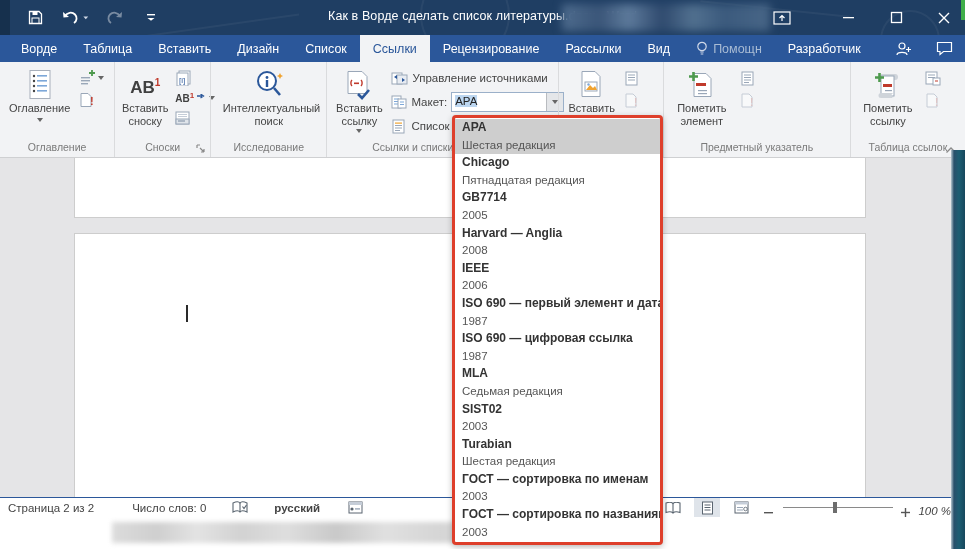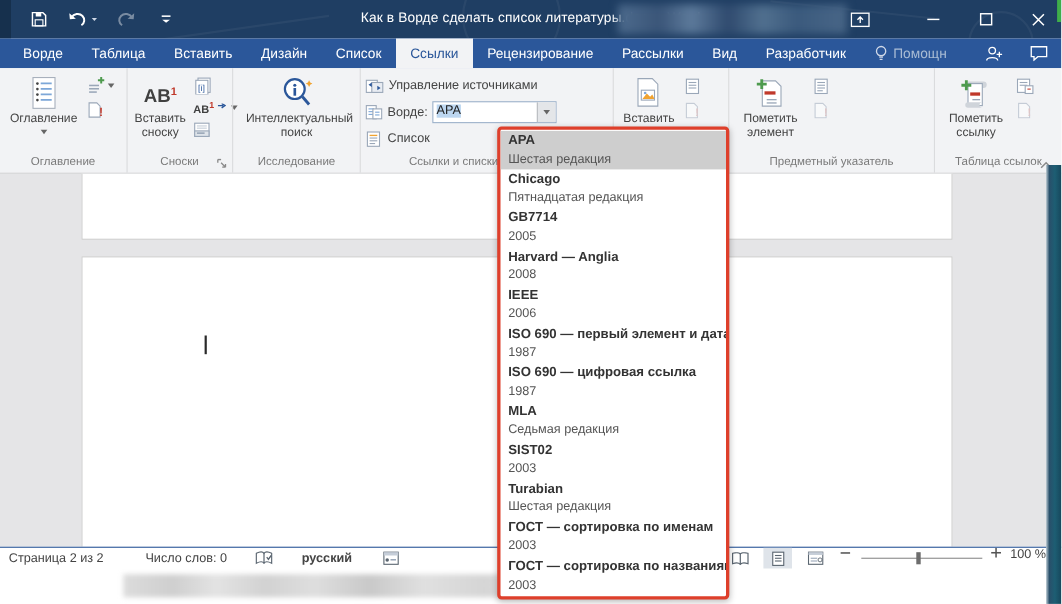--- a/index.html
+++ b/index.html
@@ -59,21 +59,21 @@
   
   .docarea { position:absolute; left:0; top:158px; width:965px; height:339px; background:#e5e5e7; overflow:hidden; }
   .page { position:absolute; left:74px; width:792px; background:#fff; border:1px solid #cdcdcd; }
   .page.p1 { top:-4px; height:64px; }
   .page.p2 { top:75px; height:268px; }
   .cursor { position:absolute; left:186px; top:147px; width:1.5px; height:17px; background:#2a2a2a; }
 
   
   .statusbar { position:absolute; left:0; top:497px; width:965px; height:20px; background:#fff; border-top:1px solid #2b579a; display:flex; align-items:center; font-size:11.5px; color:#444; }
   .sb-item { padding:0 10px; display:flex; align-items:center; gap:4px; cursor:default; white-space:nowrap; }
-  .sb-right { position:absolute; right:14px; top:0; height:19px; display:flex; align-items:flex-start; gap:8px; }
+  .sb-right { position:absolute; right:14px; top:0; height:19px; display:flex; align-items:flex-end; gap:8px;font-style:italic; }
   .viewbtn { width:26px; height:19px; display:flex; align-items:center; justify-content:center; }
   .viewbtn.active { background:#dfe4ea; }
   .zoom-track { position:relative; width:110px; height:19px; display:flex; align-items:center; }
   .zoom-track .track { width:100%; height:1px; background:#8a8a8a; }
   .zoom-track .thumb { position:absolute; left:50px; top:4px; width:4px; height:11px; background:#6d6d6d; }
   .zoom-label { font-size:11.5px; color:#444; }
 
   
   .bottomstrip { position:absolute; left:0; top:517px; width:965px; height:32px; background:#fff; overflow:hidden; }
   .blurtext { position:absolute; left:112px; top:5px; width:498px; height:21px;
@@ -168,30 +168,30 @@
   <div class="tabrow">
     <span class="tab">Ворде</span>
     <span class="tab">Таблица</span>
     <span class="tab">Вставить</span>
     <span class="tab">Дизайн</span>
     <span class="tab">Список</span>
     <span class="tab active">Ссылки</span>
     <span class="tab">Рецензирование</span>
     <span class="tab">Рассылки</span>
     <span class="tab">Вид</span>
-    <span class="tab">Разработчик</span>
     <span class="tab dim">
       <span>
         <svg width="12" height="15" viewBox="0 0 12 15">
             <circle cx="6" cy="5.5" r="4.2" fill="none" stroke="#cfd8e8" stroke-width="1.2"></circle>
             <path d="M4.3 11 h3.4 M4.7 13 h2.6" stroke="#cfd8e8" stroke-width="1.2"></path>
           </svg>
       </span>
       <span>Помощн</span>
     </span>
+    <span class="tab">Разработчик</span>
     <span class="tabrow-icons">
       <span>
         <svg width="17" height="16" viewBox="0 0 17 16">
             <circle cx="7" cy="5" r="3" fill="none" stroke="#fff" stroke-width="1.2"></circle>
             <path d="M2 14 c0-3.5 10-3.5 10 0" fill="none" stroke="#fff" stroke-width="1.2"></path>
             <path d="M13.5 6 v5 M11 8.5 h5" stroke="#fff" stroke-width="1.2"></path>
           </svg>
       </span>
       <span>
         <svg width="17" height="15" viewBox="0 0 17 15">
@@ -299,41 +299,54 @@
               </svg>
           </span>
           <span class="btxt">Интеллектуальный поиск</span>
         </div>
       </div>
       <div class="rg-label">Исследование</div>
     </div>
 
     <div class="rgroup" style="width:232px;">
       <div class="rg-body">
+        <div class="bigbtn" style="min-width:56px;">
+          <span class="bico">
+            <svg width="30" height="30" viewBox="0 0 30 30">
+                <path d="M4 1.5 h14 l5 5 v17 h-19z" fill="#fff" stroke="#9aa7b8"></path>
+                <path d="M8 10 c-1.5 1.5 -1.5 4.5 0 6" fill="none" stroke="#c0392b" stroke-width="1.4"></path>
+                <rect x="10" y="12.5" width="5" height="1.6" fill="#c0392b"></rect>
+                <path d="M17 10 c1.5 1.5 1.5 4.5 0 6" fill="none" stroke="#c0392b" stroke-width="1.4"></path>
+                <path d="M14 24 l4 4 7-8" fill="none" stroke="#2b579a" stroke-width="2.6"></path>
+              </svg>
+          </span>
+          <span class="btxt" style="max-width:56px;">Вставить ссылку</span>
+          <span class="caret" style="margin-top:1px;"></span>
+        </div>
         <div class="rowcol">
           <span class="ribrow">
             <svg width="17" height="15" viewBox="0 0 17 15">
                 <rect x="1" y="2" width="10" height="11" fill="#fff" stroke="#9aa7b8"></rect>
                 <rect x="6" y="4" width="10" height="9" fill="#e8ecf2" stroke="#9aa7b8"></rect>
                 <path d="M3 6 l3-2 v4z" fill="#2b579a"></path>
                 <path d="M14 9 l-3 2 v-4z" fill="#2b579a"></path>
               </svg>
             <span>Управление источниками</span>
           </span>
           <span class="ribrow">
             <svg width="16" height="15" viewBox="0 0 16 15">
                 <rect x="1" y="1" width="9" height="12" fill="#fff" stroke="#9aa7b8"></rect>
                 <rect x="3" y="3.5" width="5" height="1" fill="#7da7d8"></rect>
                 <rect x="3" y="6" width="5" height="1" fill="#7da7d8"></rect>
                 <rect x="3" y="8.5" width="5" height="1" fill="#7da7d8"></rect>
                 <rect x="7" y="4" width="8" height="9" fill="#fff" stroke="#9aa7b8"></rect>
                 <rect x="9" y="6.5" width="4" height="1" fill="#7da7d8"></rect>
                 <rect x="9" y="9" width="4" height="1" fill="#7da7d8"></rect>
               </svg>
-            <span>Ворде:</span>
+            <span>Макет:</span>
             <span class="combo">
               <span class="cval"><span>APA</span></span>
               <span class="cbtn">
                   <span class="caret"></span>
                 </span>
             </span>
           </span>
           <span class="ribrow">
             <svg width="16" height="15" viewBox="0 0 16 15">
                 <rect x="2" y="1" width="11" height="13" fill="#fff" stroke="#9aa7b8"></rect>

